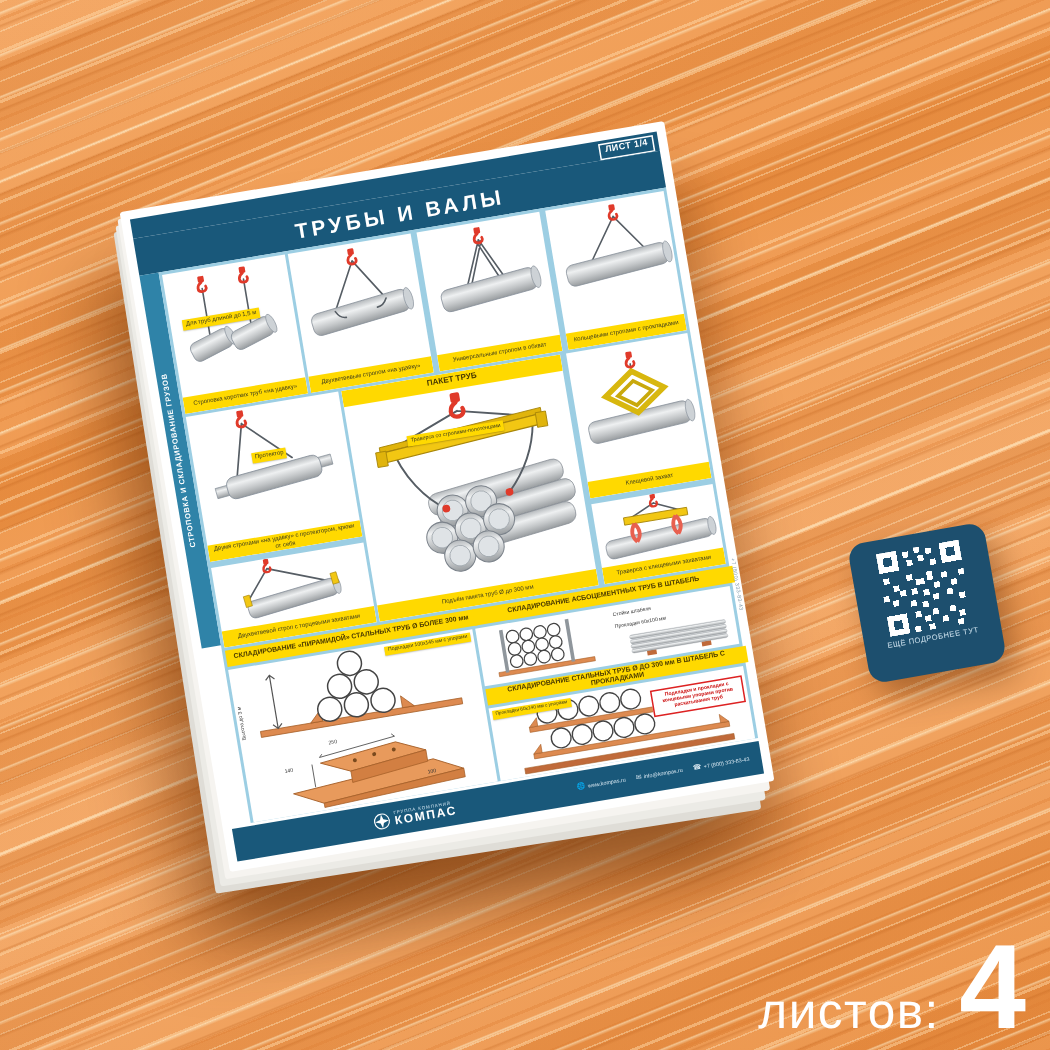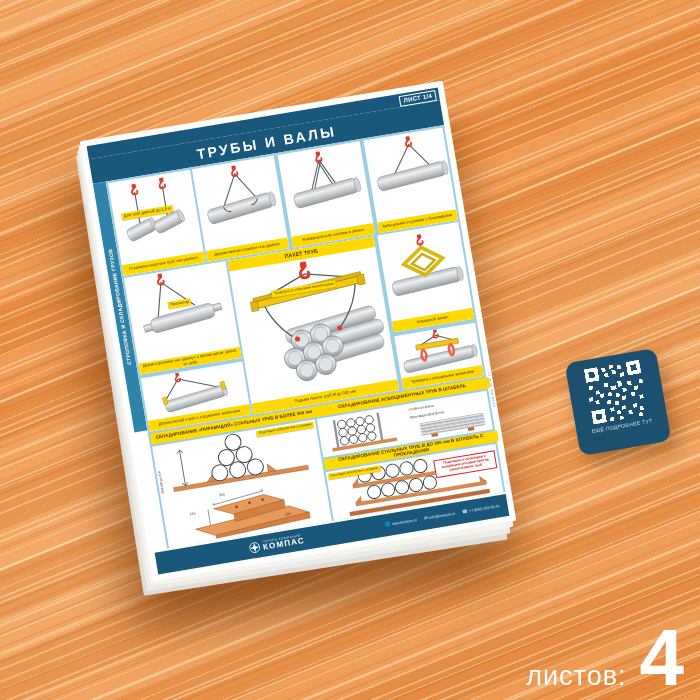--- a/index.html
+++ b/index.html
@@ -36,21 +36,21 @@
   .brand-top{font-size:3px;letter-spacing:.6px;color:#cfe3ef;}
   .brand{font-size:8px;font-weight:bold;letter-spacing:1.2px;}
   .contacts{display:flex;gap:7px;align-items:center;margin-left:auto;}
   .contact{display:flex;align-items:center;gap:1.5px;font-size:3.6px;color:#d9e8f2;}
   .cicon{font-size:4.6px;line-height:1;}
   .edge-phone{position:absolute;right:0;top:295px;width:6px;display:flex;justify-content:center;}
   .edge-phone span{writing-mode:vertical-rl;font-size:3.5px;color:#7d98a8;letter-spacing:.3px;}
   .qr-badge{position:absolute;left:572px;top:355px;width:92px;height:94px;transform:rotate(-10deg);background:#1d4f6e;border-radius:11px;box-shadow:6px 11px 20px rgba(90,40,5,.42);display:flex;flex-direction:column;align-items:center;padding-top:9px;box-sizing:border-box;}
   .qr-cap{margin-top:3px;font-size:5px;color:#cfe3ef;letter-spacing:.4px;}
   .count{position:absolute;right:16px;bottom:6px;display:flex;align-items:baseline;gap:13px;color:#fff;}
-  .count-label{font-size:27px;letter-spacing:1px;}
+  .count-label{font-size:33px;letter-spacing:1px;}
   .count-num{font-size:80px;font-weight:800;line-height:.9;}
   .warnbox{position:absolute;background:#fff;border:1px solid #d22;color:#c11;font-size:3.4px;line-height:1.15;text-align:center;padding:2px;font-weight:bold;}
   .dimlabel{position:absolute;font-size:3.4px;color:#333;line-height:1;}
   .rot90{writing-mode:vertical-rl;transform:rotate(180deg);}
 </style>
 </head>
 <body>
 
 <svg width="0" height="0" style="position:absolute">
   <defs>

